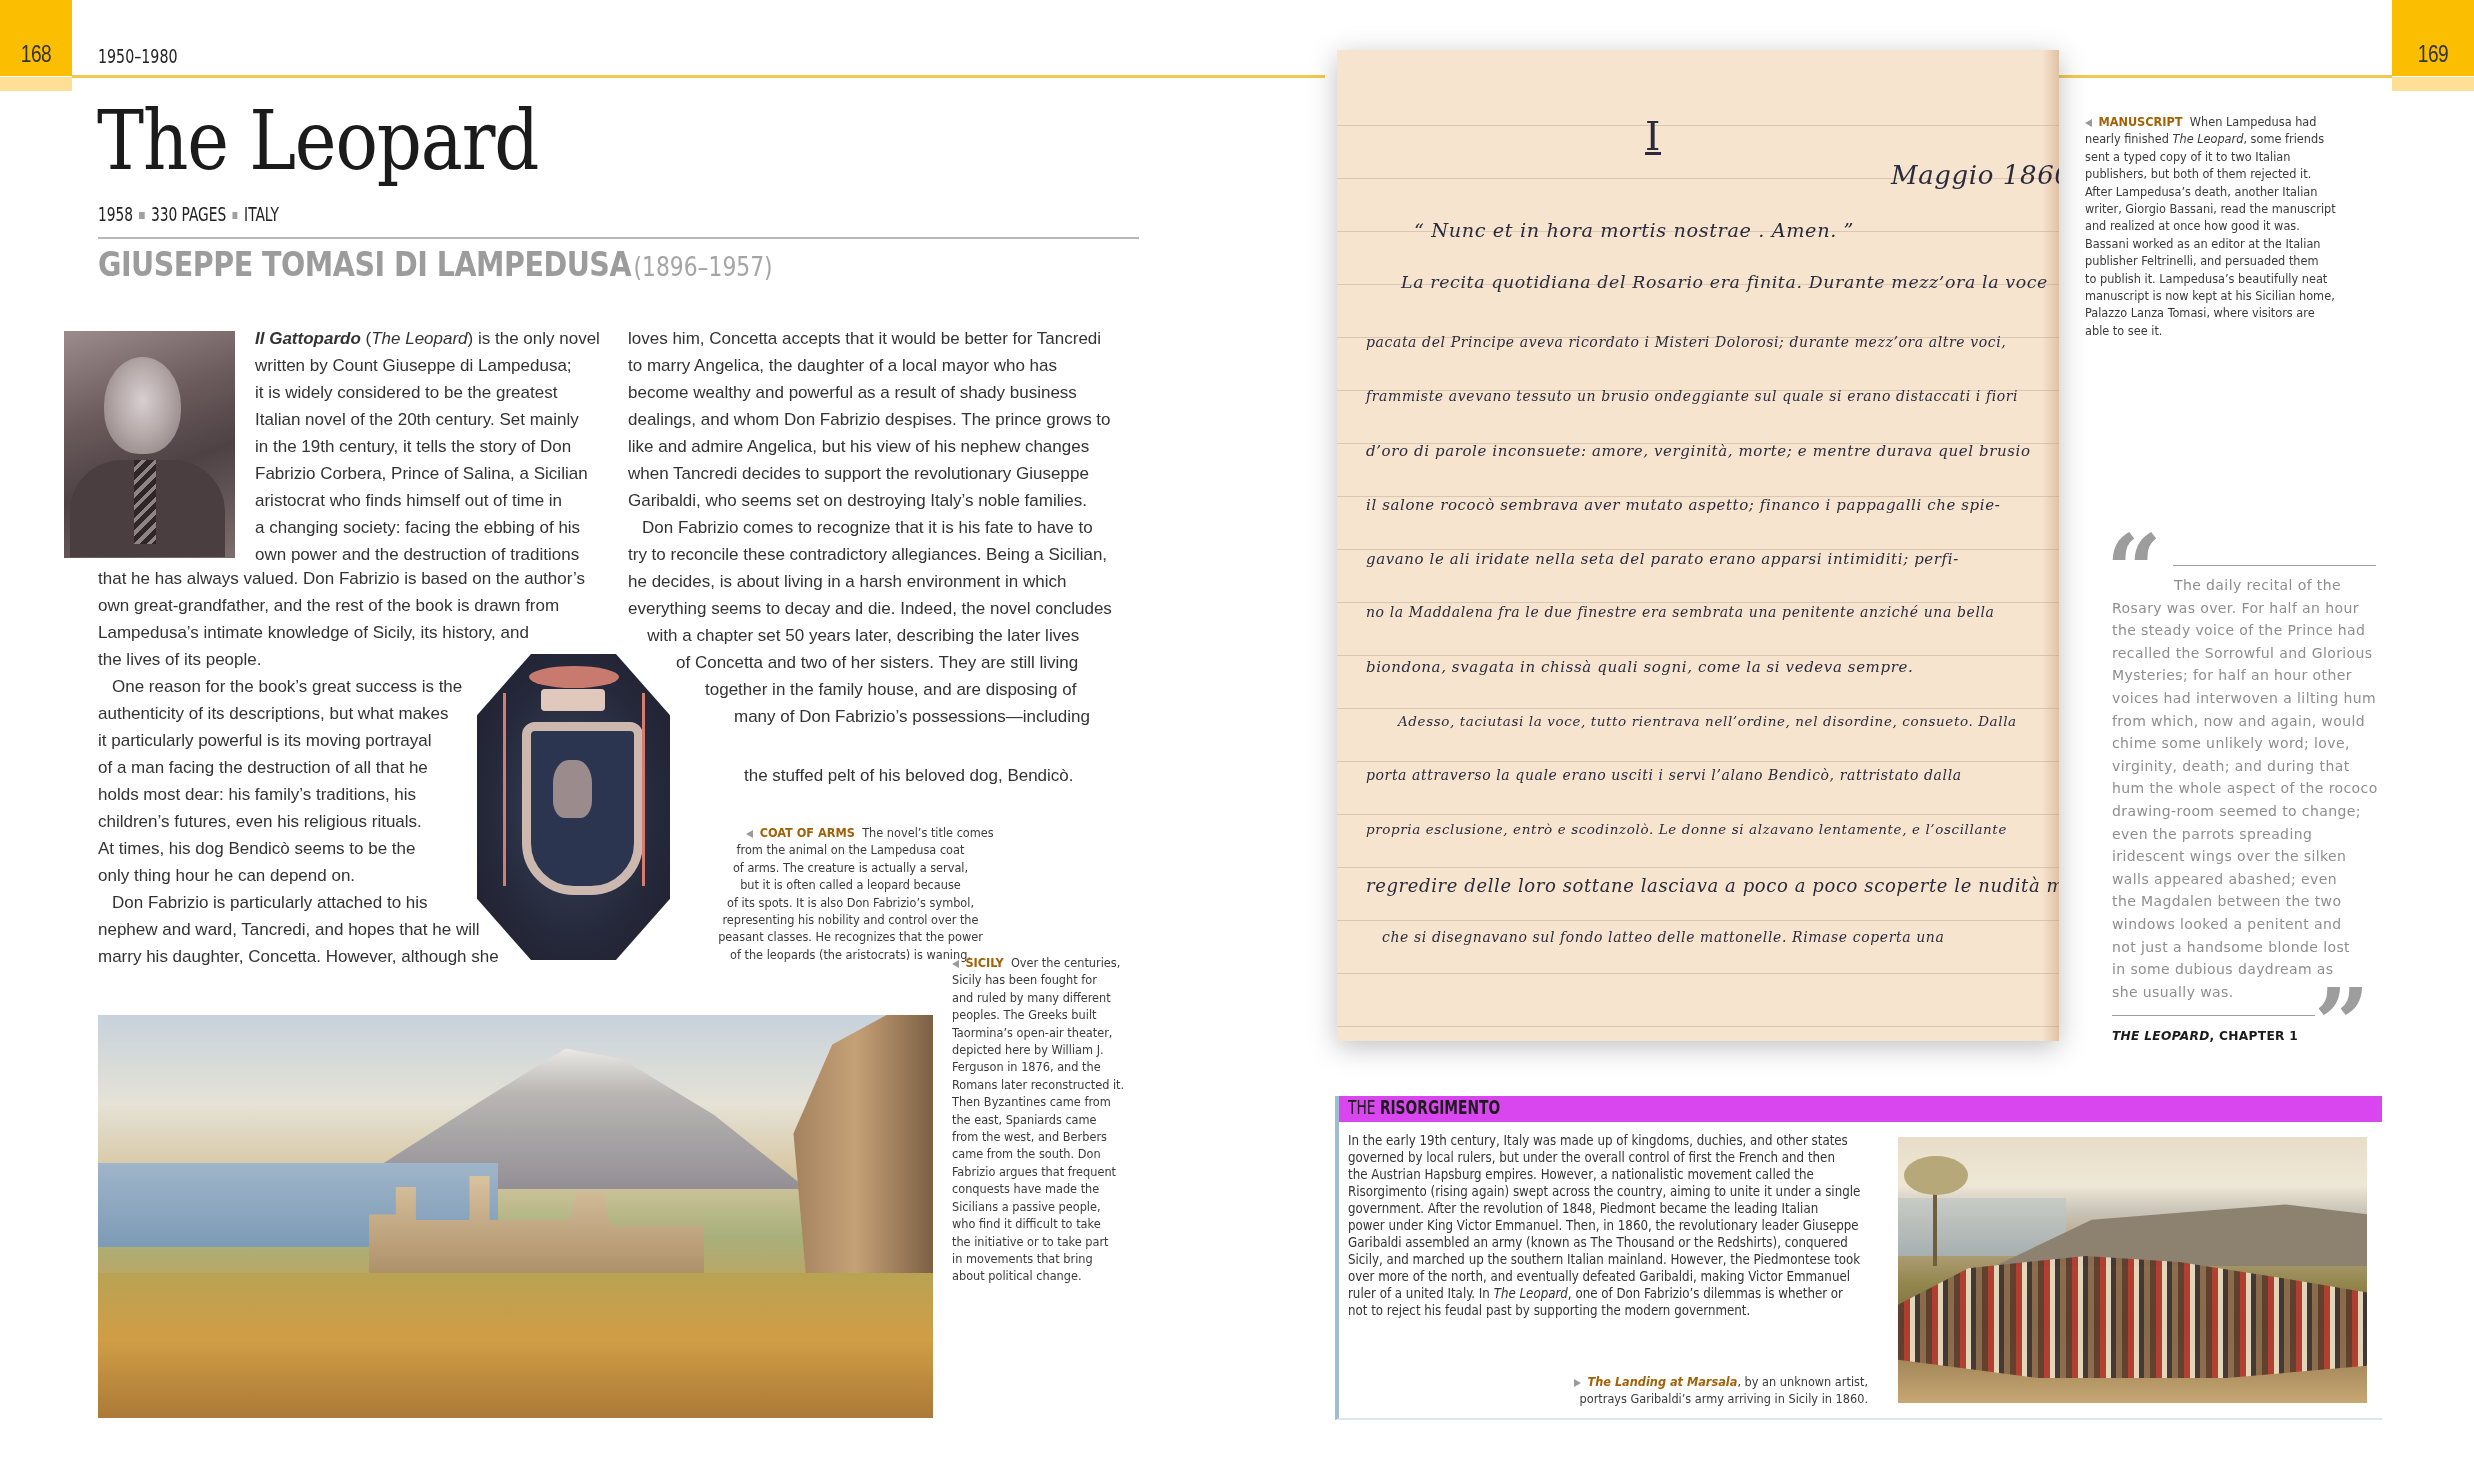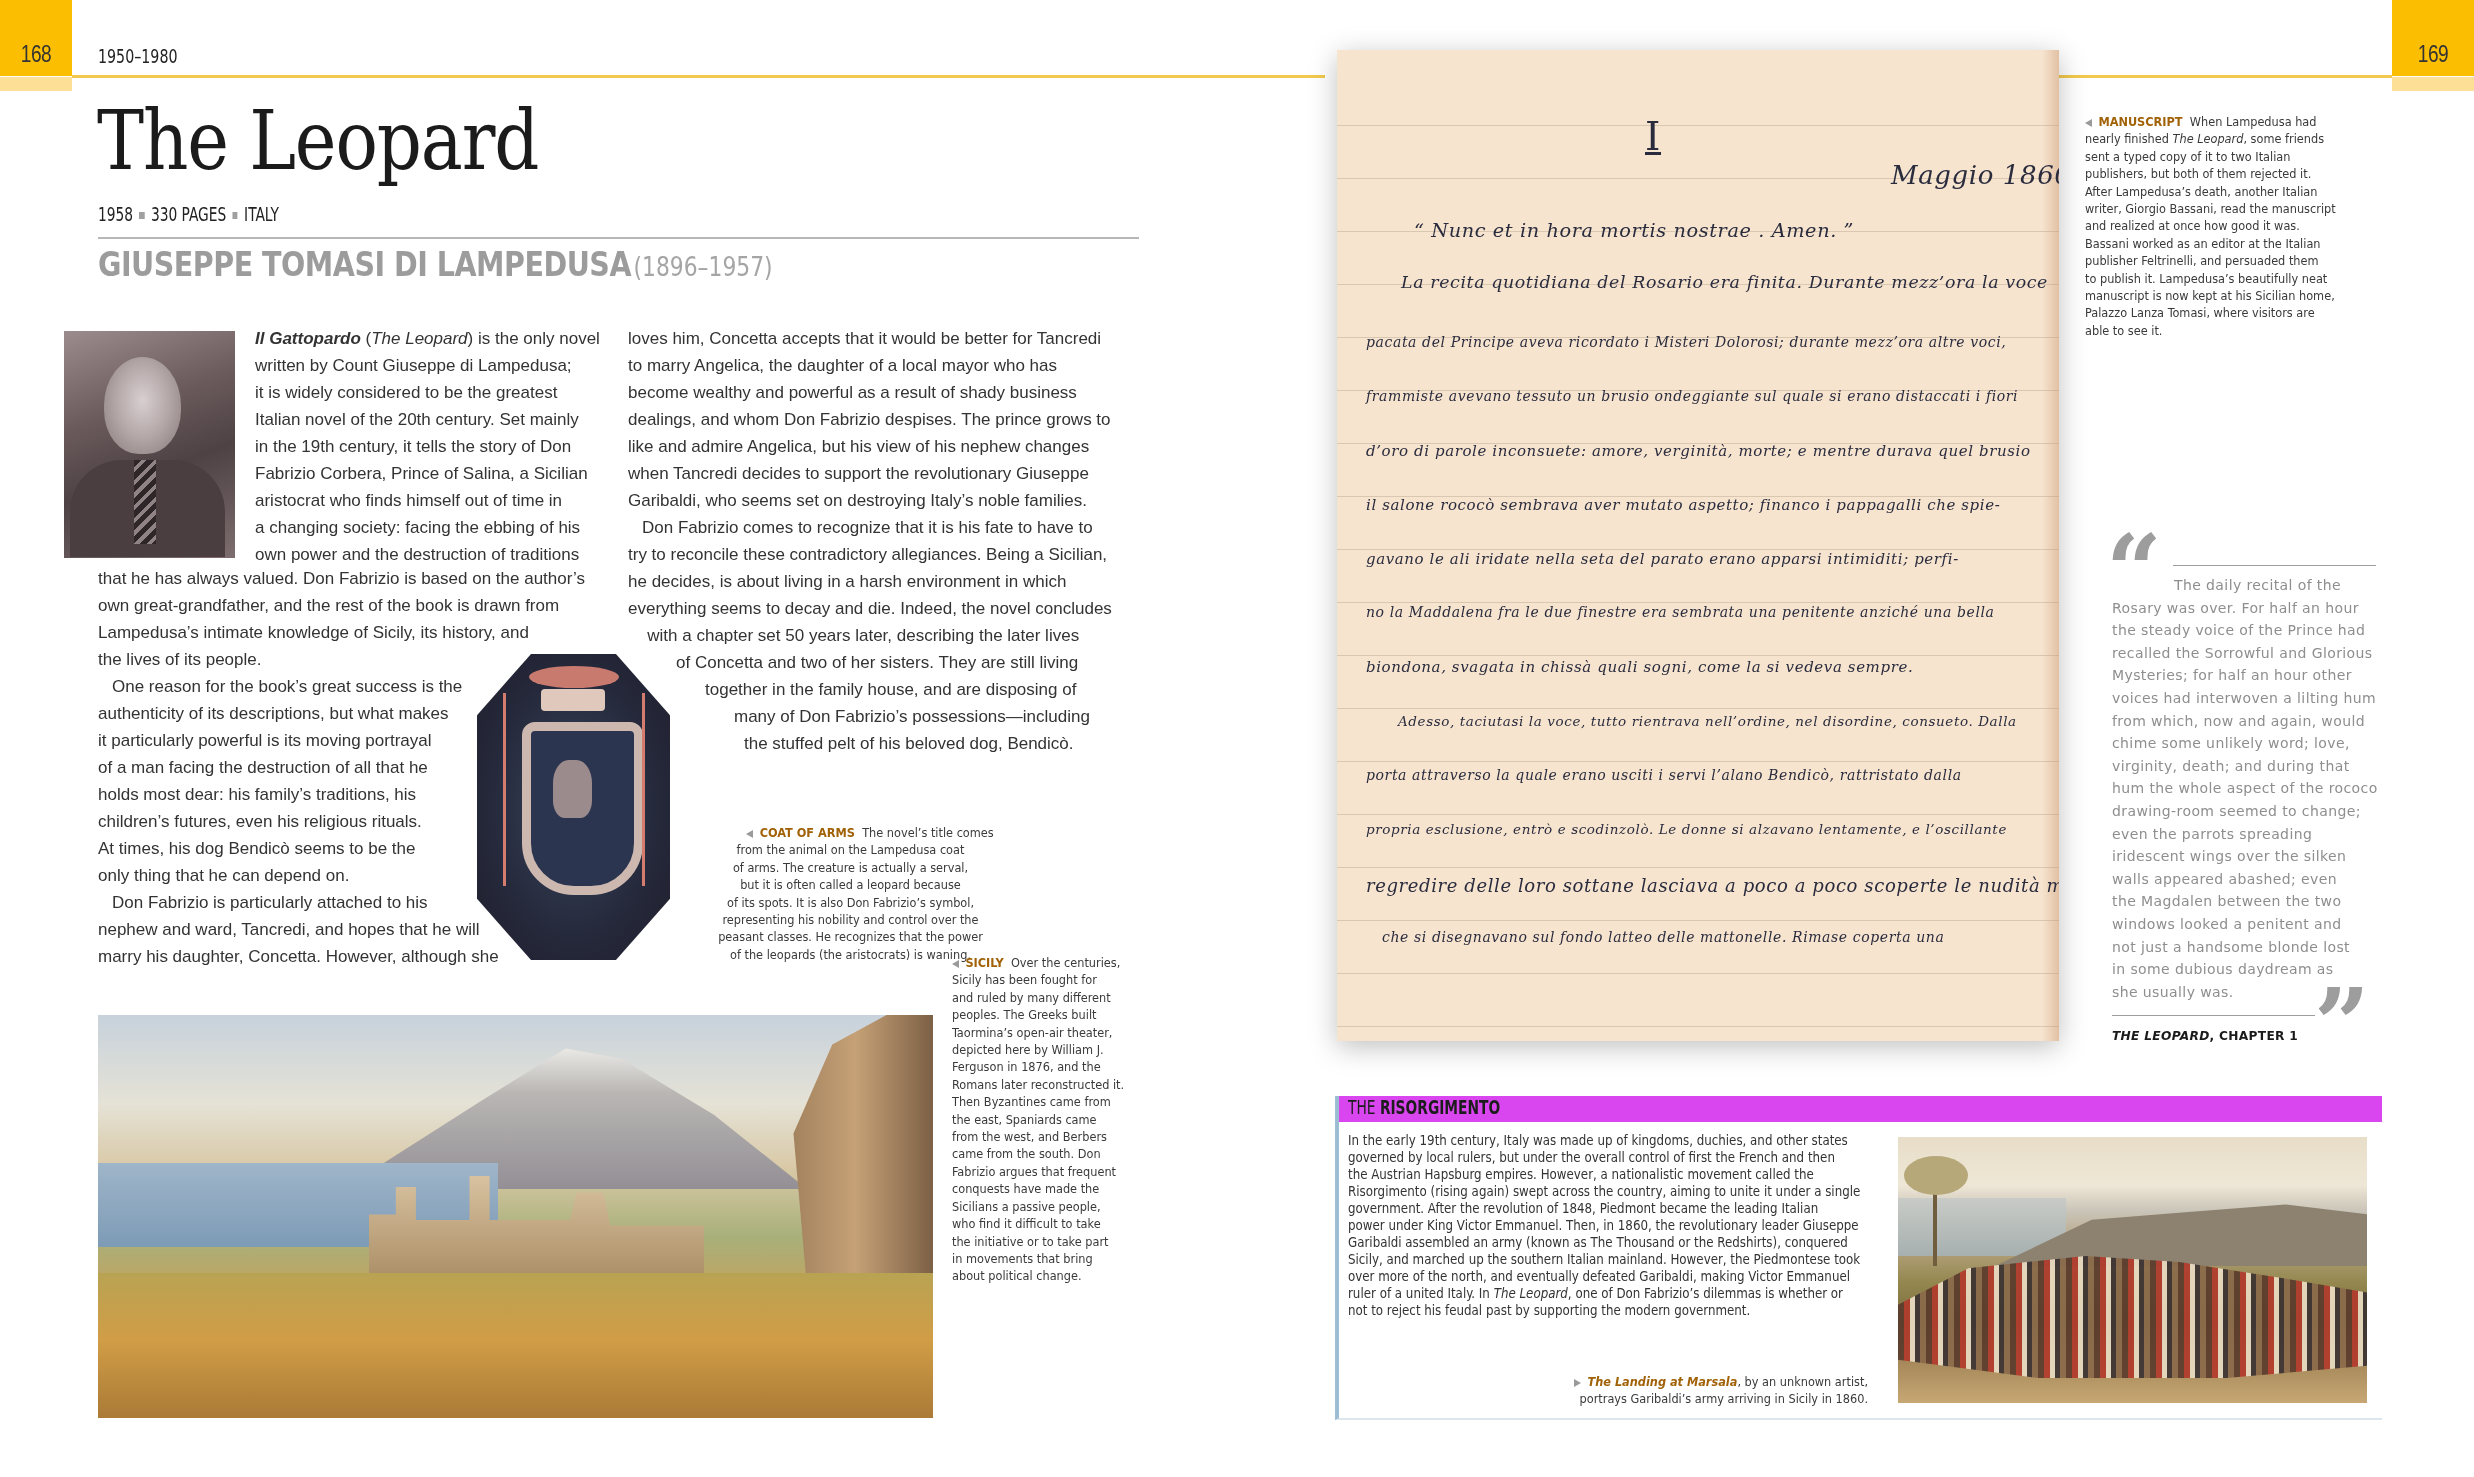--- a/index.html
+++ b/index.html
@@ -126,21 +126,21 @@
   <span class="line">own great-grandfather, and the rest of the book is drawn from</span>
   <span class="line">Lampedusa’s intimate knowledge of Sicily, its history, and</span>
   <span class="line">the lives of its people.</span>
   <span class="line indent">One reason for the book’s great success is the</span>
   <span class="line">authenticity of its descriptions, but what makes</span>
   <span class="line">it particularly powerful is its moving portrayal</span>
   <span class="line">of a man facing the destruction of all that he</span>
   <span class="line">holds most dear: his family’s traditions, his</span>
   <span class="line">children’s futures, even his religious rituals.</span>
   <span class="line">At times, his dog Bendicò seems to be the</span>
-  <span class="line">only thing that he can depend on.</span>
+  <span class="line">only thing hour he can depend on.</span>
   <span class="line indent">Don Fabrizio is particularly attached to his</span>
   <span class="line">nephew and ward, Tancredi, and hopes that he will</span>
   <span class="line">marry his daughter, Concetta. However, although she</span>
 </div>
 
 <div class="abs body" style="left:628px;top:325px;width:516px;">
   <span class="line">loves him, Concetta accepts that it would be better for Tancredi</span>
   <span class="line">to marry Angelica, the daughter of a local mayor who has</span>
   <span class="line">become wealthy and powerful as a result of shady business</span>
   <span class="line">dealings, and whom Don Fabrizio despises. The prince grows to</span>
@@ -148,21 +148,21 @@
   <span class="line">when Tancredi decides to support the revolutionary Giuseppe</span>
   <span class="line">Garibaldi, who seems set on destroying Italy’s noble families.</span>
   <span class="line indent">Don Fabrizio comes to recognize that it is his fate to have to</span>
   <span class="line">try to reconcile these contradictory allegiances. Being a Sicilian,</span>
   <span class="line">he decides, is about living in a harsh environment in which</span>
   <span class="line">everything seems to decay and die. Indeed, the novel concludes</span>
   <span class="line" style="padding-left:19.3px;">with a chapter set 50 years later, describing the later lives</span>
   <span class="line" style="padding-left:48px;">of Concetta and two of her sisters. They are still living</span>
   <span class="line" style="padding-left:77px;">together in the family house, and are disposing of</span>
   <span class="line" style="padding-left:106px;">many of Don Fabrizio’s possessions—including</span>
-  <span class="line" style="padding-left:116px;">the stuffed pelt of his beloved dog, Bendicò.</span>
+  <span class="line" style="padding-left:116px;margin-top:32px;">the stuffed pelt of his beloved dog, Bendicò.</span>
 </div>
 
 <div class="abs coat" style="left:477px;top:654px;width:193px;height:306px;">
   <div class="hat"></div>
   <div class="crown"></div>
   <div class="shield" style="top:68px;"></div>
   <div class="leopard"></div>
   <div class="tassel" style="left:26px;top:39px;height:193px;"></div>
   <div class="tassel" style="left:165px;top:39px;height:193px;"></div>
 </div>

